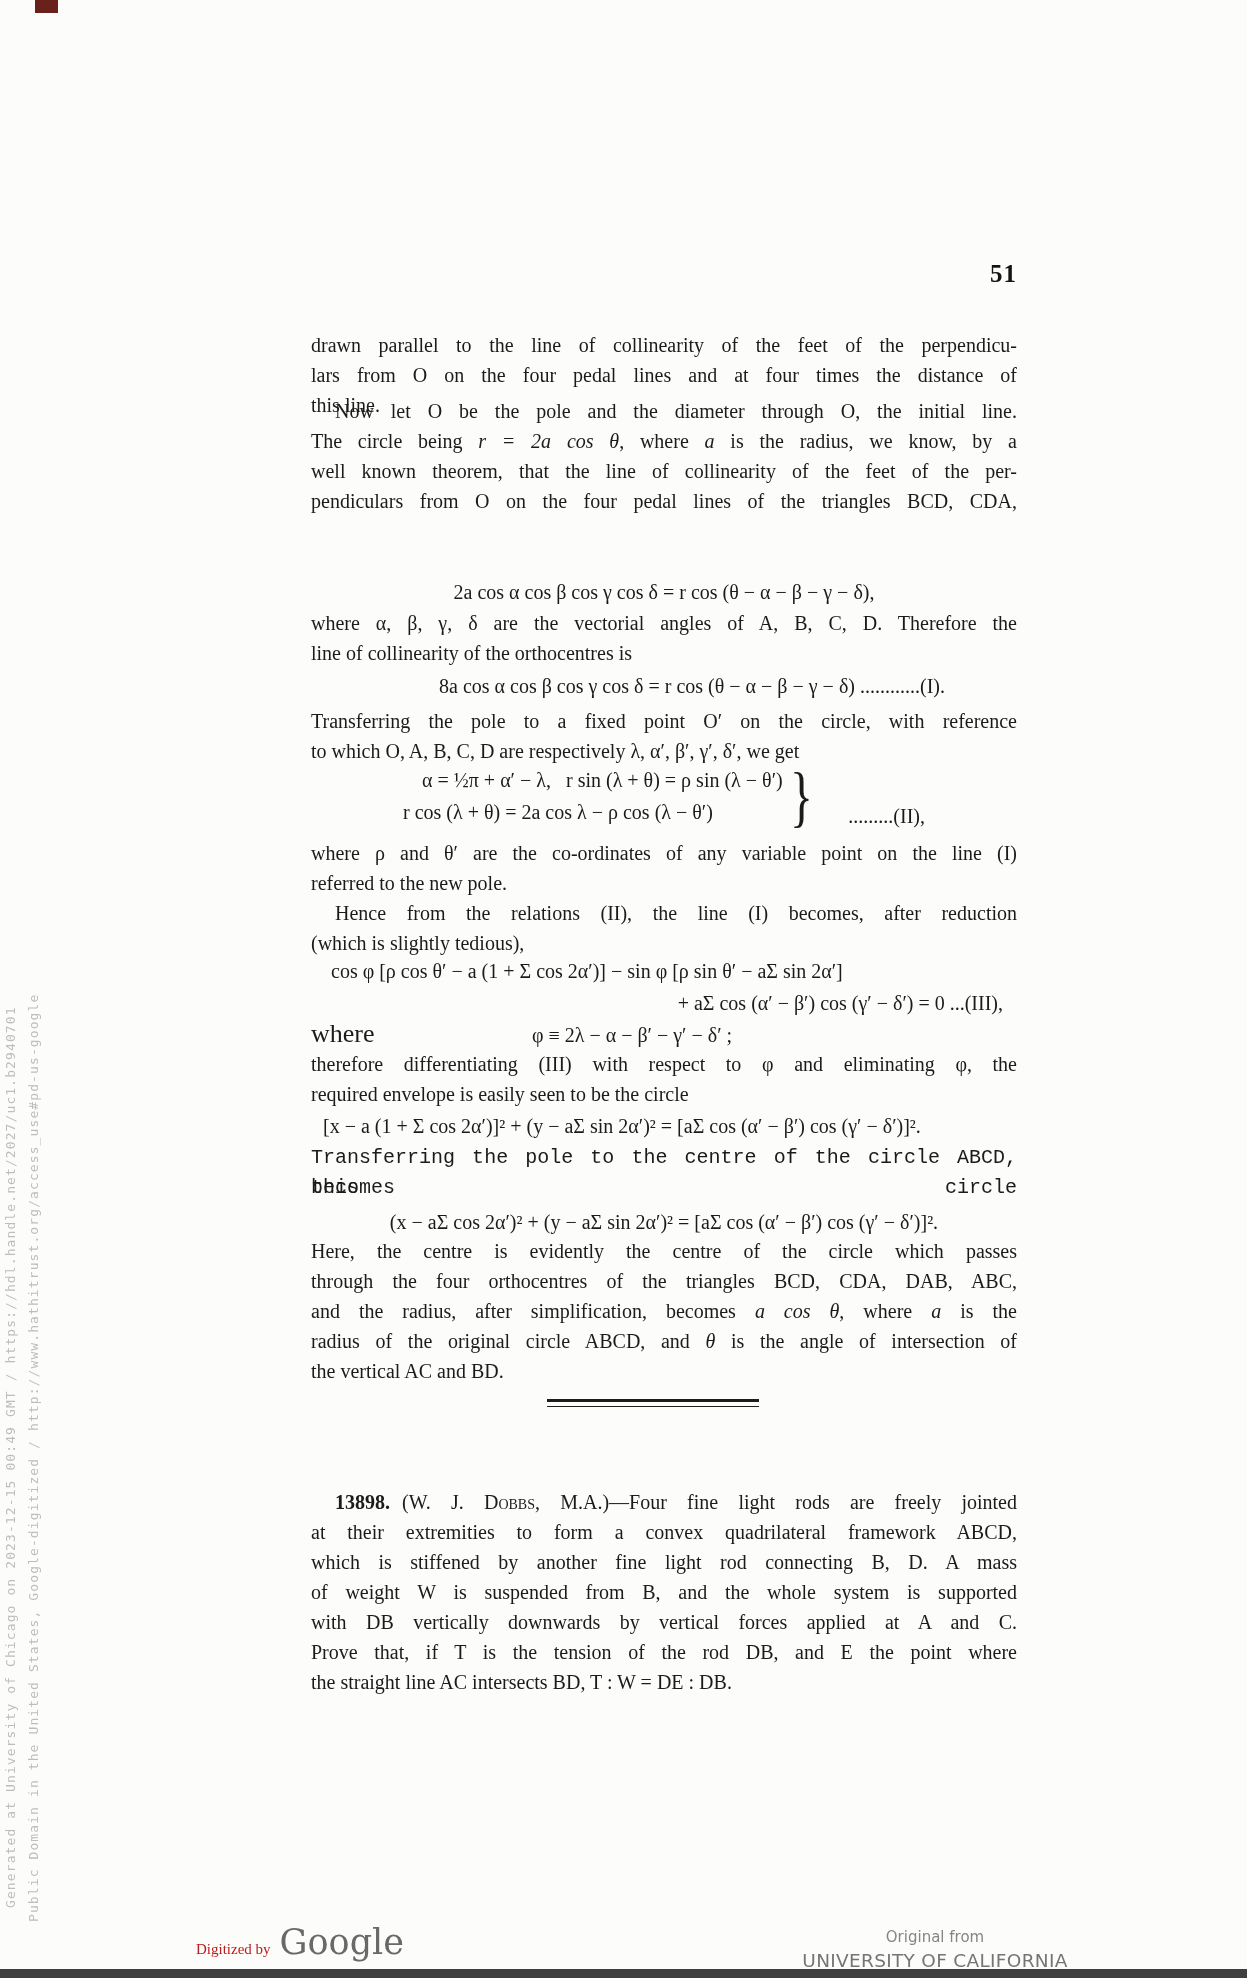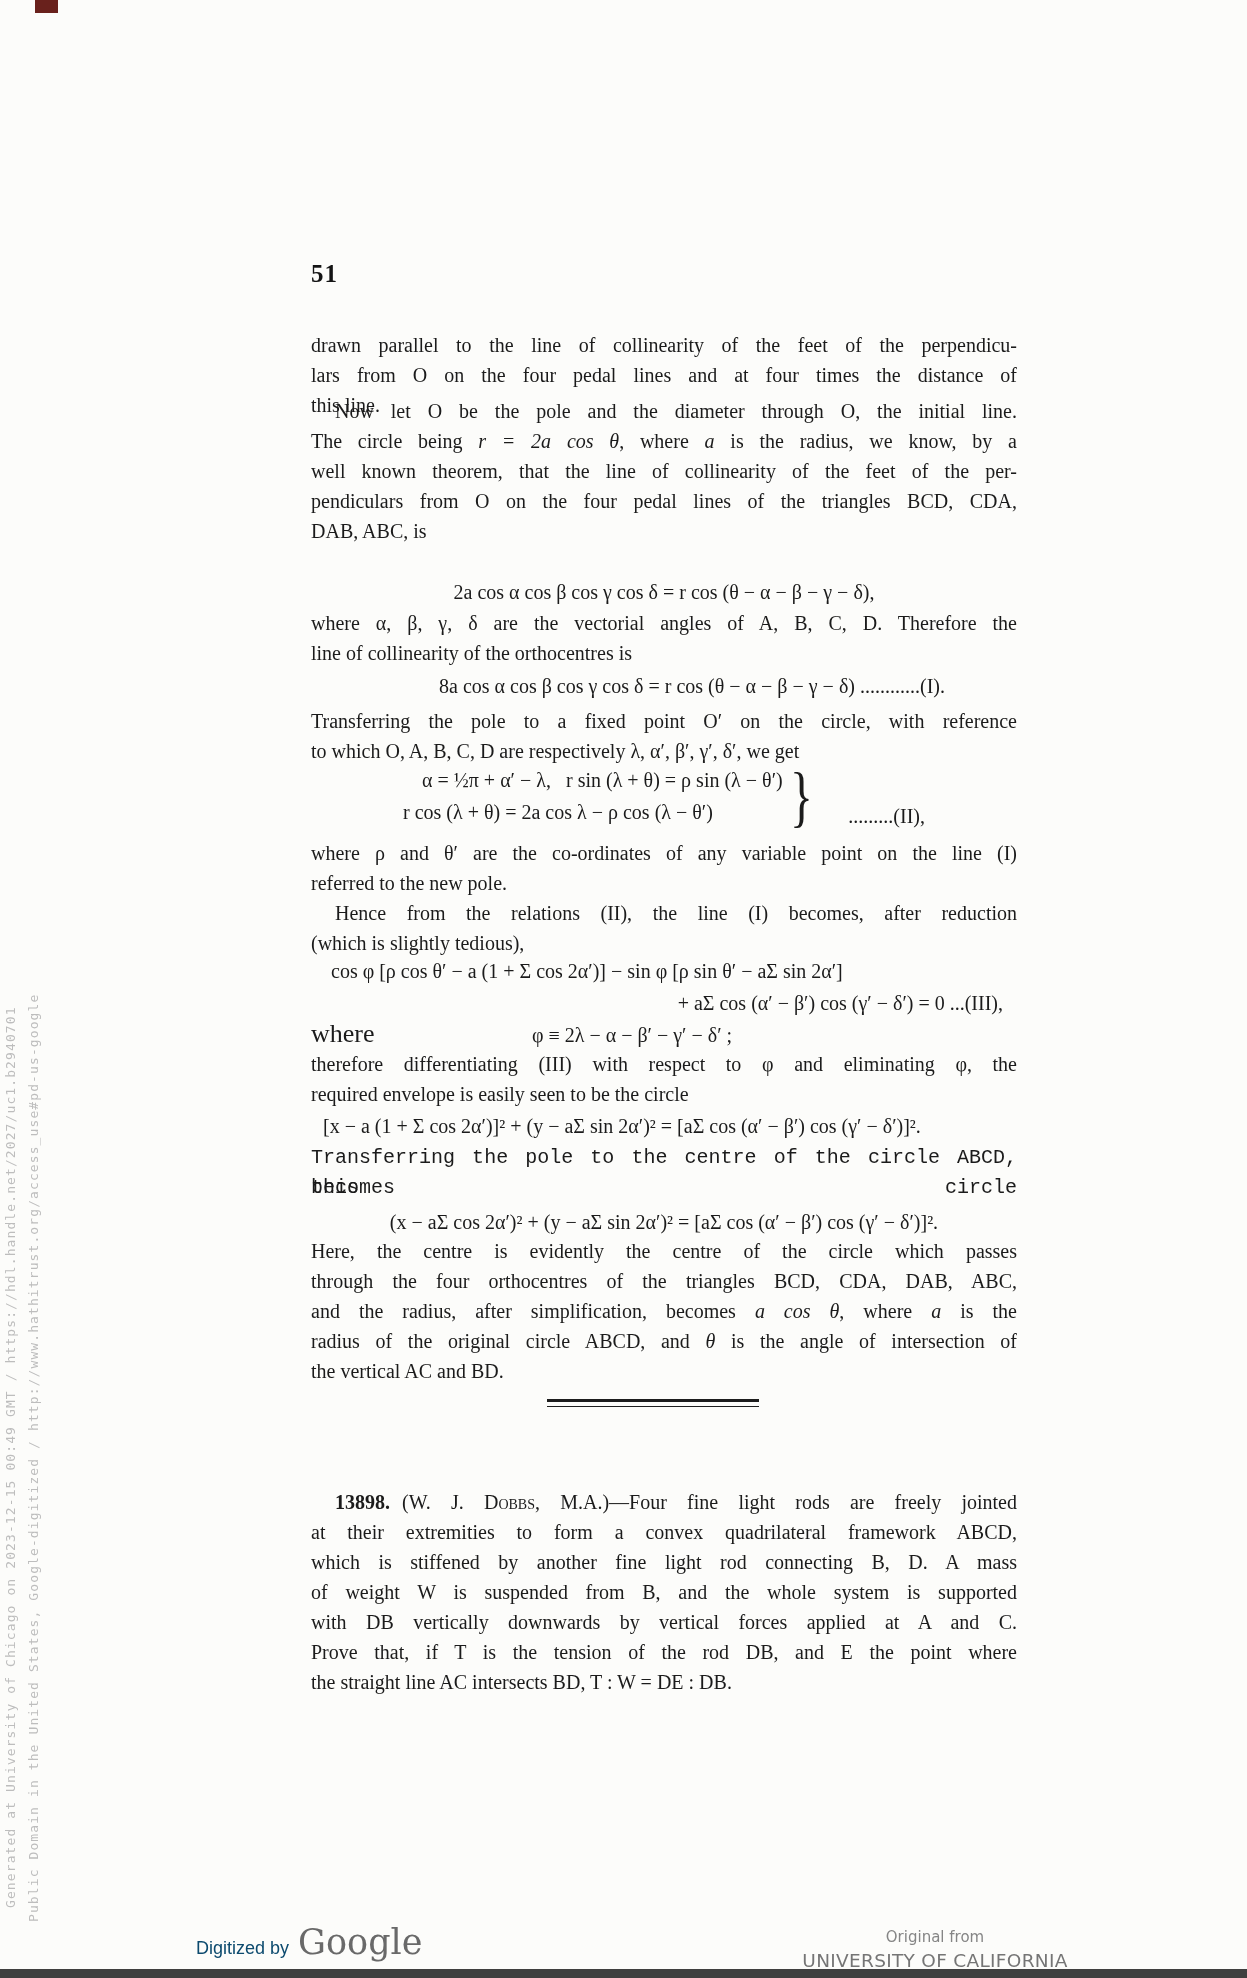--- a/index.html
+++ b/index.html
@@ -13,21 +13,21 @@
   
   .side{
     position:absolute;transform-origin:0 0;transform:rotate(-90deg);
     white-space:nowrap;font-family:"DejaVu Sans Mono",monospace;
     font-size:13px;letter-spacing:1.1px;color:#bdbdbd;
   }
   .side1{left:3px;top:1908px;}
   .side2{left:26px;top:1922px;}
   
   .pageno{
-    position:absolute;left:311px;top:260px;width:706px;text-align:left;
+    position:absolute;left:311px;top:260px;width:706px;text-align:right;
     font-size:25px;font-weight:bold;letter-spacing:1px;color:#141414;
   }
   
   .textblock{position:absolute;left:311px;top:0;width:706px;}
   .blk{position:absolute;left:0;width:706px;}
   .ln{height:30px;line-height:30px;font-size:20px;}
   .ln.j{text-align:justify;text-align-last:justify;}
   .ln.ind{text-indent:24px;}
   .ln .b{font-weight:bold;}
   .ln .i{font-style:italic;}
@@ -40,21 +40,21 @@
   .brace{font-size:68px;line-height:64px;transform:scaleX(0.7);margin-left:2px;color:#1b1b1b;}
   .eqlabel{margin-left:31px;font-size:20px;white-space:pre;}
   
   .lbl{position:absolute;left:0;top:0;font-size:26px;line-height:30px;}
   
   .rule-wrap{left:236px;width:212px;}
   .rl1{border-top:3.5px solid #1d1d1d;}
   .rl2{margin-top:4px;border-top:1.5px solid #1d1d1d;}
   
   .foot-left{position:absolute;left:196px;top:1922px;display:flex;align-items:baseline;gap:9px;}
-  .digitized{font-family:Liberation Sans, sans-serif;font-size:18px;color:#0c4a6e;}
+  .digitized{font-family:Liberation Serif, serif;font-size:15px;color:#b91c1c;}
   .google{font-family:"DejaVu Serif",serif;font-size:35px;color:#696969;}
   .foot-right{position:absolute;left:790px;top:1928px;width:290px;text-align:center;font-family:"DejaVu Sans",sans-serif;}
   .orig{font-size:15px;color:#858585;}
   .inst{font-size:18.5px;margin-top:4px;color:#757575;letter-spacing:0.3px;}
 </style>
 </head>
 <body>
 
 <div class="page">
   <div class="red-mark"></div>
@@ -68,21 +68,20 @@
       <div class="blk" style="top: 330px;">
         <div class="ln j">drawn parallel to the line of collinearity of the feet of the perpendicu-</div>
         <div class="ln j">lars from O on the four pedal lines and at four times the distance of</div>
         <div class="ln">this line.</div>
       </div>
       <div class="blk" style="top: 396px;">
         <div class="ln j ind">Now let O be the pole and the diameter through O, the initial line.</div>
         <div class="ln j"><span>The circle being </span><span class="i">r = 2a cos θ</span><span>, where </span><span class="i">a</span><span> is the radius, we know, by a</span></div>
         <div class="ln j">well known theorem, that the line of collinearity of the feet of the per-</div>
         <div class="ln j">pendiculars from O on the four pedal lines of the triangles BCD, CDA,</div>
-        <div class="ln">DAB, ABC, is</div>
       </div>
       <div class="blk" style="top: 576px;">
         <div class="eqline ctr">2a cos α cos β cos γ cos δ = r cos (θ − α − β − γ − δ),</div>
       </div>
       <div class="blk" style="top: 608px;">
         <div class="ln j">where α, β, γ, δ are the vectorial angles of A, B, C, D.  Therefore the</div>
         <div class="ln">line of collinearity of the orthocentres is</div>
       </div>
       <div class="blk" style="top: 670px;">
         <div class="eqline ctr" style="padding-left: 56px;">8a cos α cos β cos γ cos δ = r cos (θ − α − β − γ − δ) ............(I).</div>

